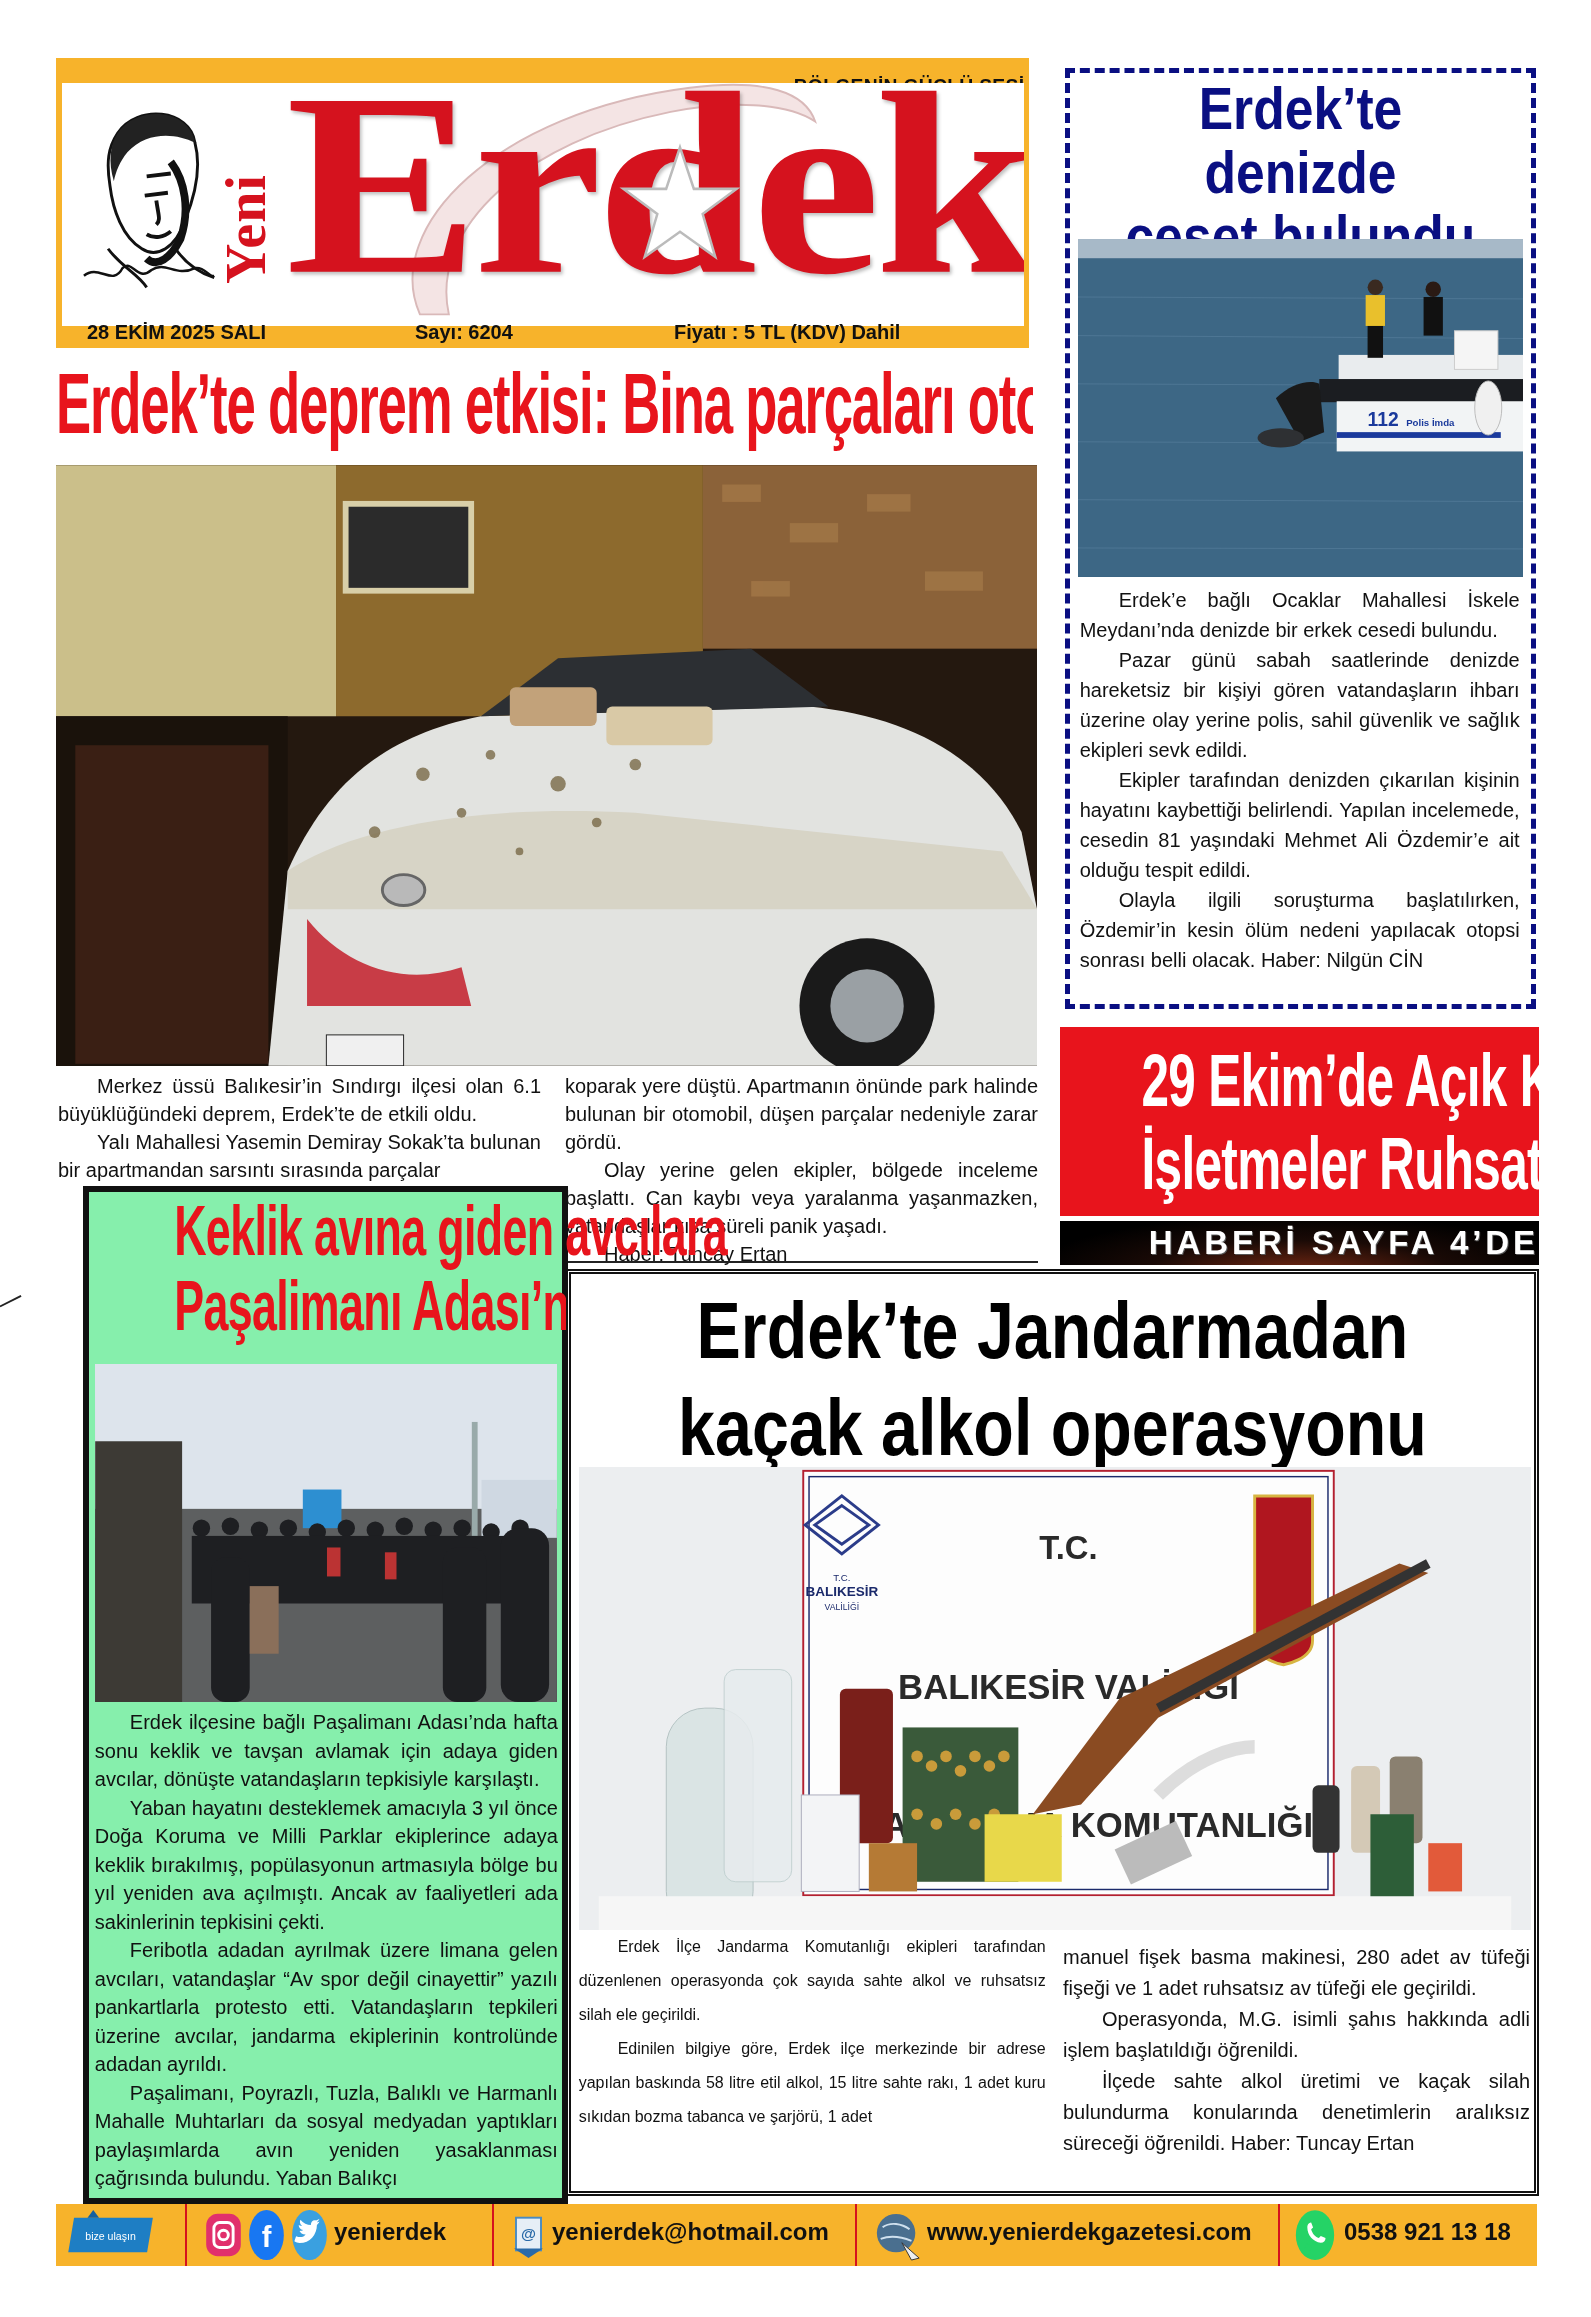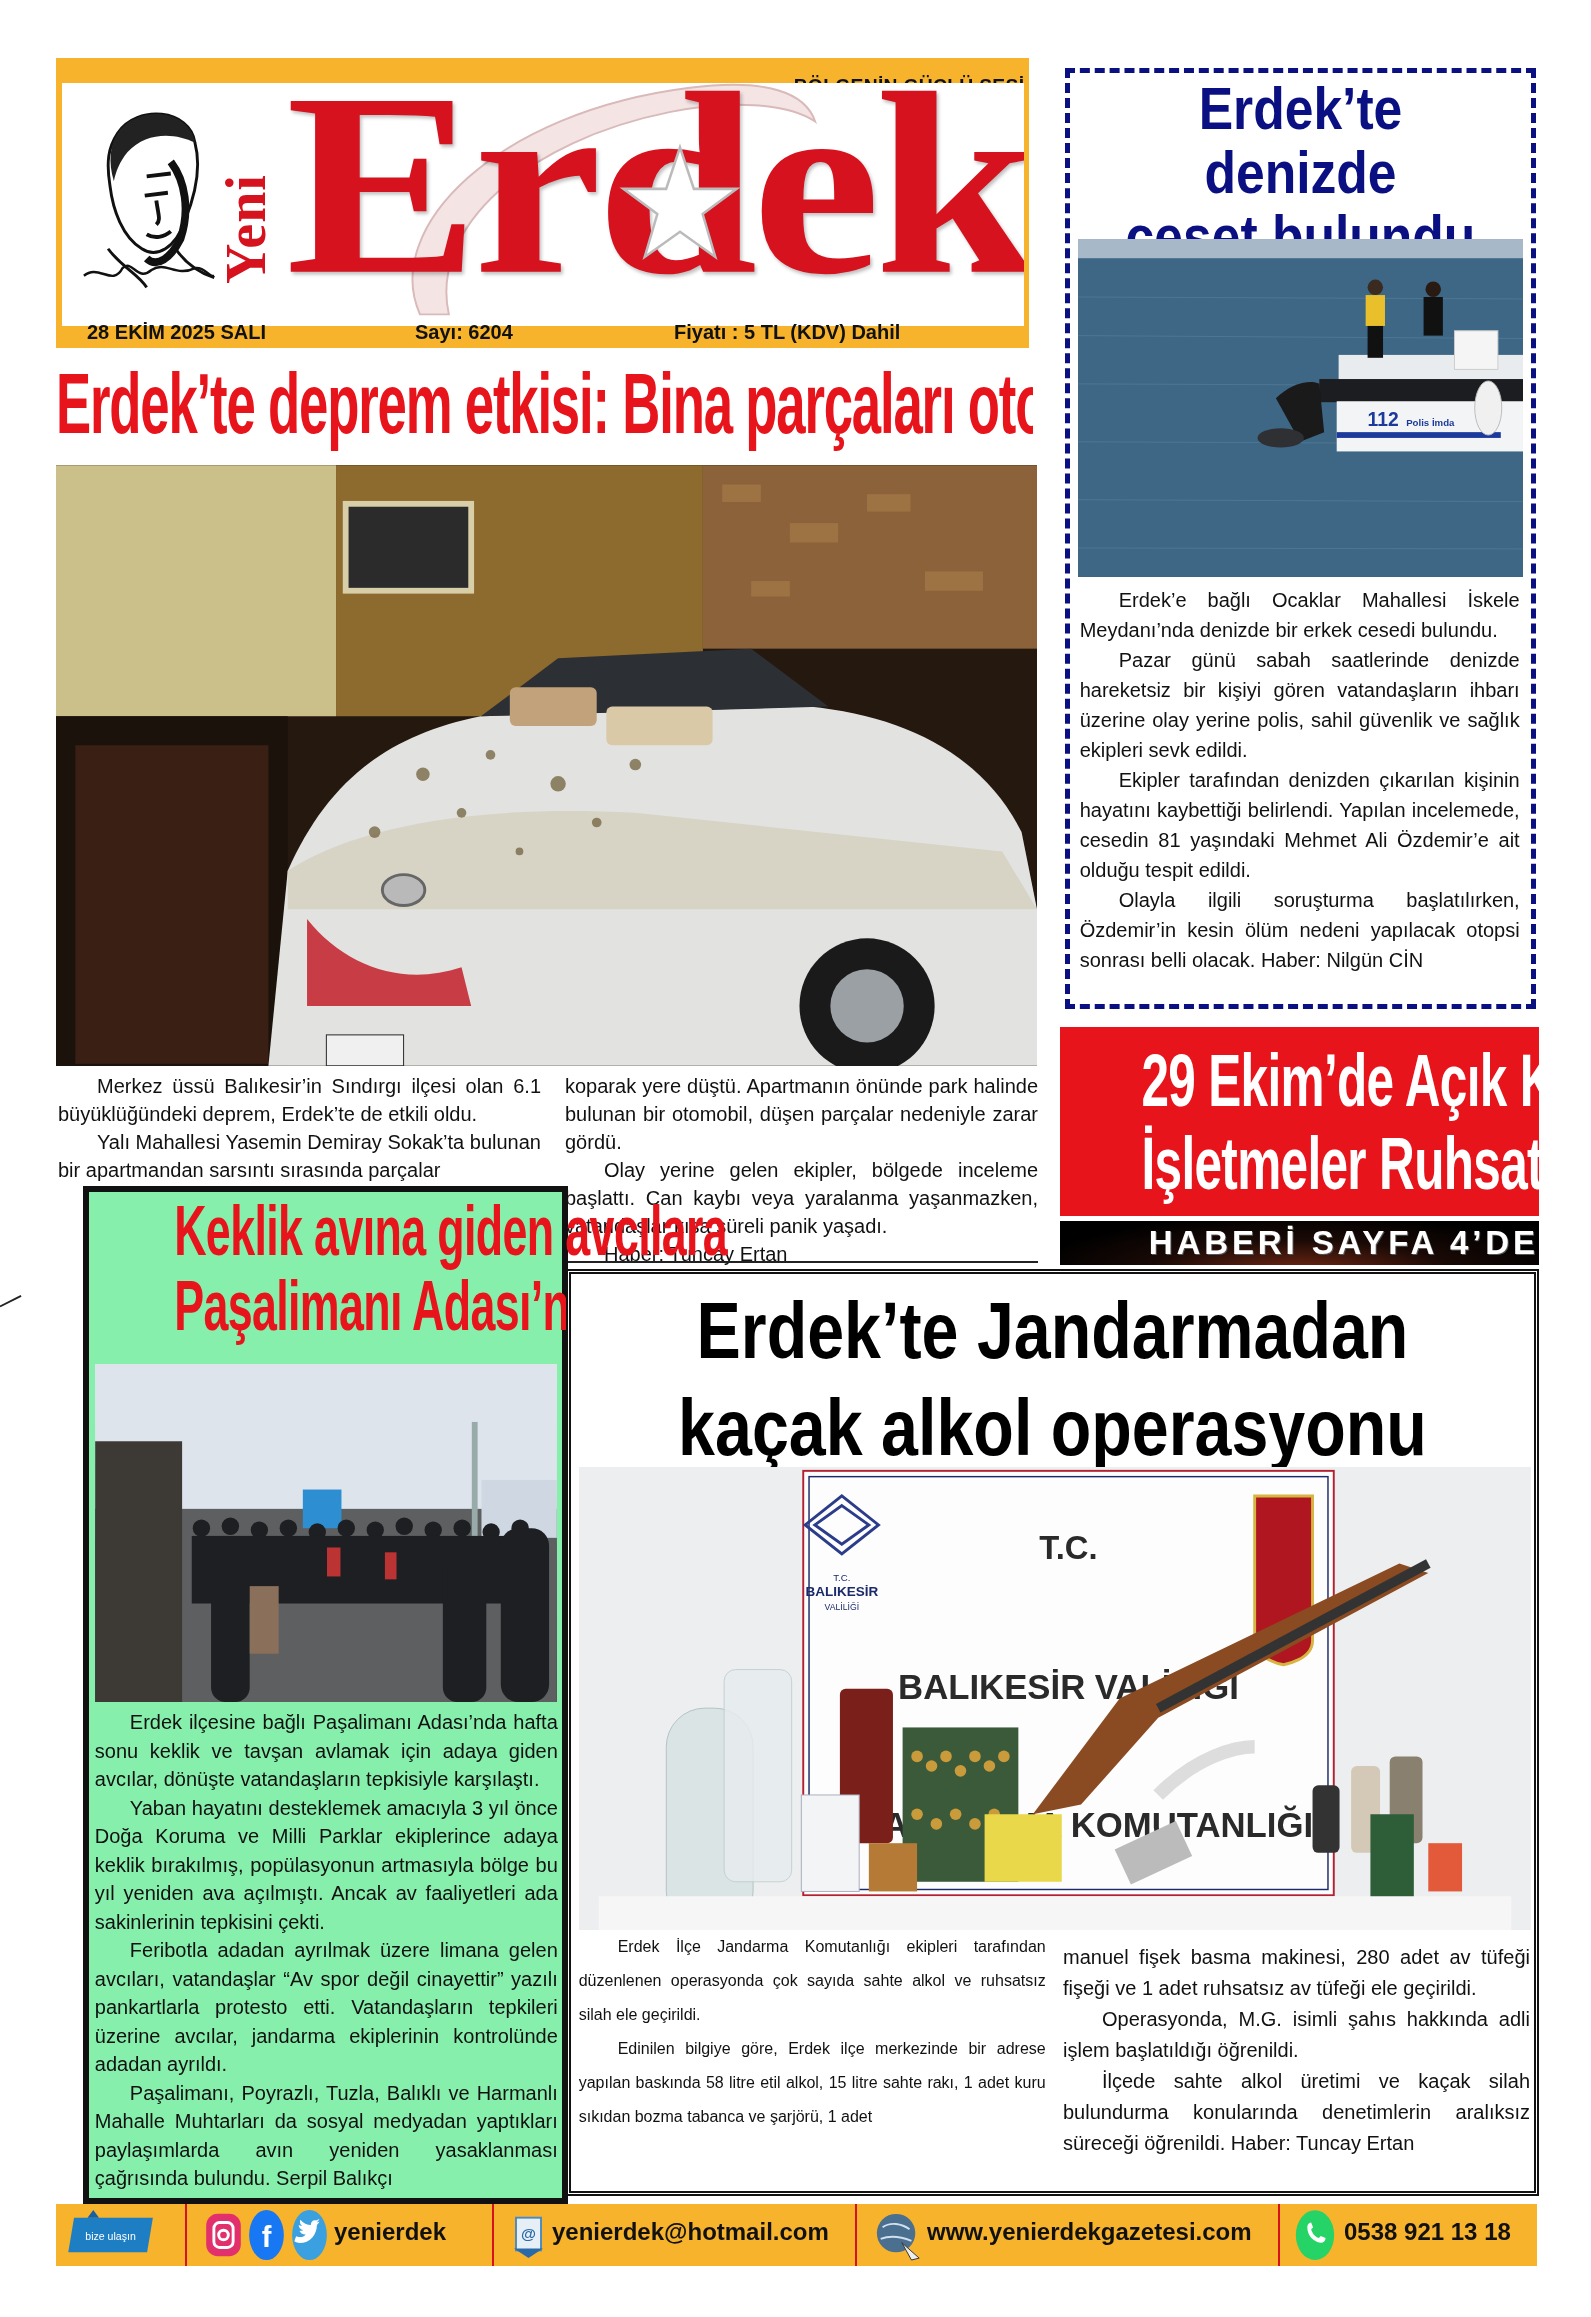--- a/index.html
+++ b/index.html
@@ -248,21 +248,21 @@
           <rect x="240" y="190" width="14" height="30"></rect>
           <rect x="300" y="195" width="12" height="28"></rect>
         </g>
       <rect x="160" y="230" width="30" height="70" fill="#8a6f5a"></rect>
     </svg>
   </div>
   <div class="keklik-text">
     <p>Erdek ilçesine bağlı Paşalimanı Adası’nda hafta sonu keklik ve tavşan avlamak için adaya giden avcılar, dönüşte vatandaşların tepkisiyle karşılaştı.</p>
     <p>Yaban hayatını desteklemek amacıyla 3 yıl önce Doğa Koruma ve Milli Parklar ekiplerince adaya keklik bırakılmış, popülasyonun artmasıyla bölge bu yıl yeniden ava açılmıştı. Ancak av faaliyetleri ada sakinlerinin tepkisini çekti.</p>
     <p>Feribotla adadan ayrılmak üzere limana gelen avcıları, vatandaşlar “Av spor değil cinayettir” yazılı pankartlarla protesto etti. Vatandaşların tepkileri üzerine avcılar, jandarma ekiplerinin kontrolünde adadan ayrıldı.</p>
-    <p>Paşalimanı, Poyrazlı, Tuzla, Balıklı ve Harmanlı Mahalle Muhtarları da sosyal medyadan yaptıkları paylaşımlarda avın yeniden yasaklanması çağrısında bulundu. Serpil Balıkçı</p>
+    <p>Paşalimanı, Poyrazlı, Tuzla, Balıklı ve Harmanlı Mahalle Muhtarları da sosyal medyadan yaptıkları paylaşımlarda avın yeniden yasaklanması çağrısında bulundu. Yaban Balıkçı</p>
   </div>
 </div>
 
 <div class="abs jand-box">
   <div class="jand-title">
     <div>Erdek’te Jandarmadan</div>
     <div>kaçak alkol operasyonu</div>
   </div>
   <div class="jand-photo">
     <svg width="952" height="463" viewBox="0 0 986 480">

